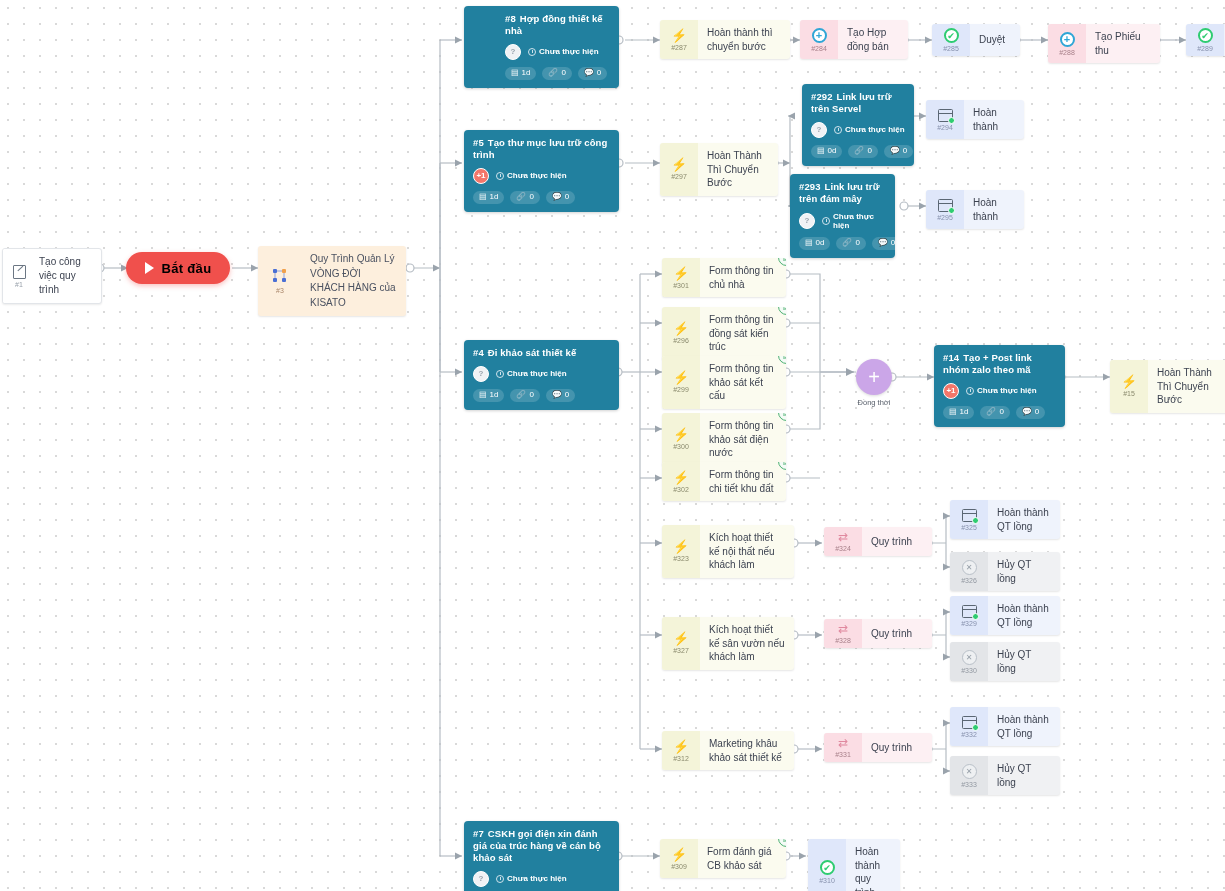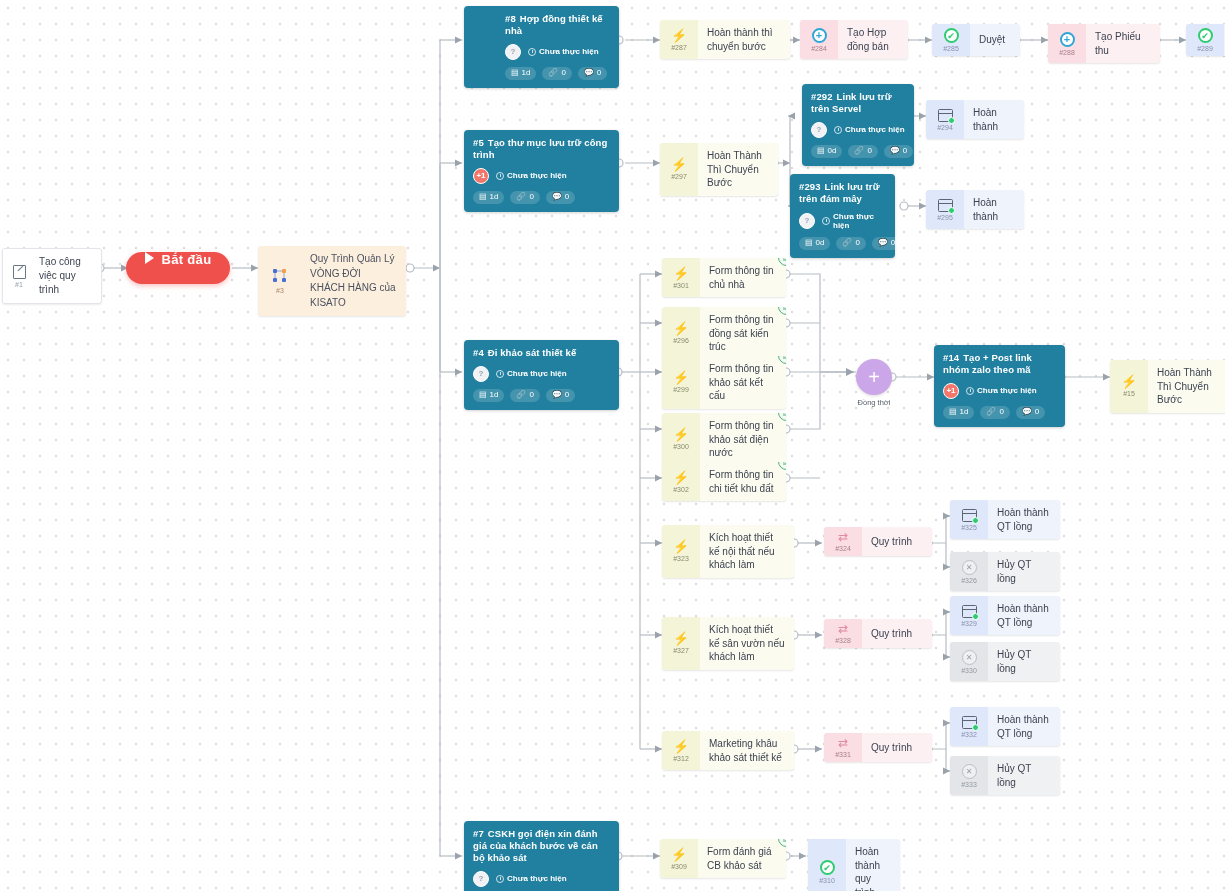--- a/index.html
+++ b/index.html
@@ -102,22 +102,22 @@
   .fbadge {
     position:absolute; right:-9px; top:-9px;
     width:17px;height:17px;border-radius:50%;
     border:1.6px solid #4caf72; background:#f4fbf6;
     display:flex;align-items:center;justify-content:center;
     font-size:8px; color:#4caf72;
   }
 
   
   .startpill {
-    background:#f0504c; color:#ffffff; border-radius:22px;
-    display:flex; align-items:flex-start; justify-content:center; gap:8px;
+    background:#f0504c; color:#000000; border-radius:22px;
+    display:flex; align-items:center; justify-content:center; gap:8px;
     font-size:13px; font-weight:bold; letter-spacing:.3px;
     box-shadow:0 2px 5px rgba(240,80,76,.35);
   }
   .startpill .tri {
     width:0;height:0;border-left:9px solid #fff;
     border-top:6px solid transparent;border-bottom:6px solid transparent;
   }
 
   
   .trigger {
@@ -705,21 +705,21 @@
 <div class="node act grey" style="left:950px;top:756px;width:110px;">
   <div class="left">
         <span class="x-ico">✕</span>
         <span class="id">#333</span>
       </div>
   <div class="body">Hủy QT lồng</div>
 </div>
 
 <div class="node task" style="left:464px;top:821px;width:155px;">
   <div class="t-title">
-    <span class="num">#7</span><span>CSKH gọi điện xin đánh giá của khách bước về cán bộ khảo sát</span>
+    <span class="num">#7</span><span>CSKH gọi điện xin đánh giá của trúc hàng về cán bộ khảo sát</span>
   </div>
   <div class="t-mid">
     <span class="avatar">?</span>
     <span class="status">
           <span class="clk"></span>
           <span>Chưa thực hiện</span>
         </span>
   </div>
 
 </div>

